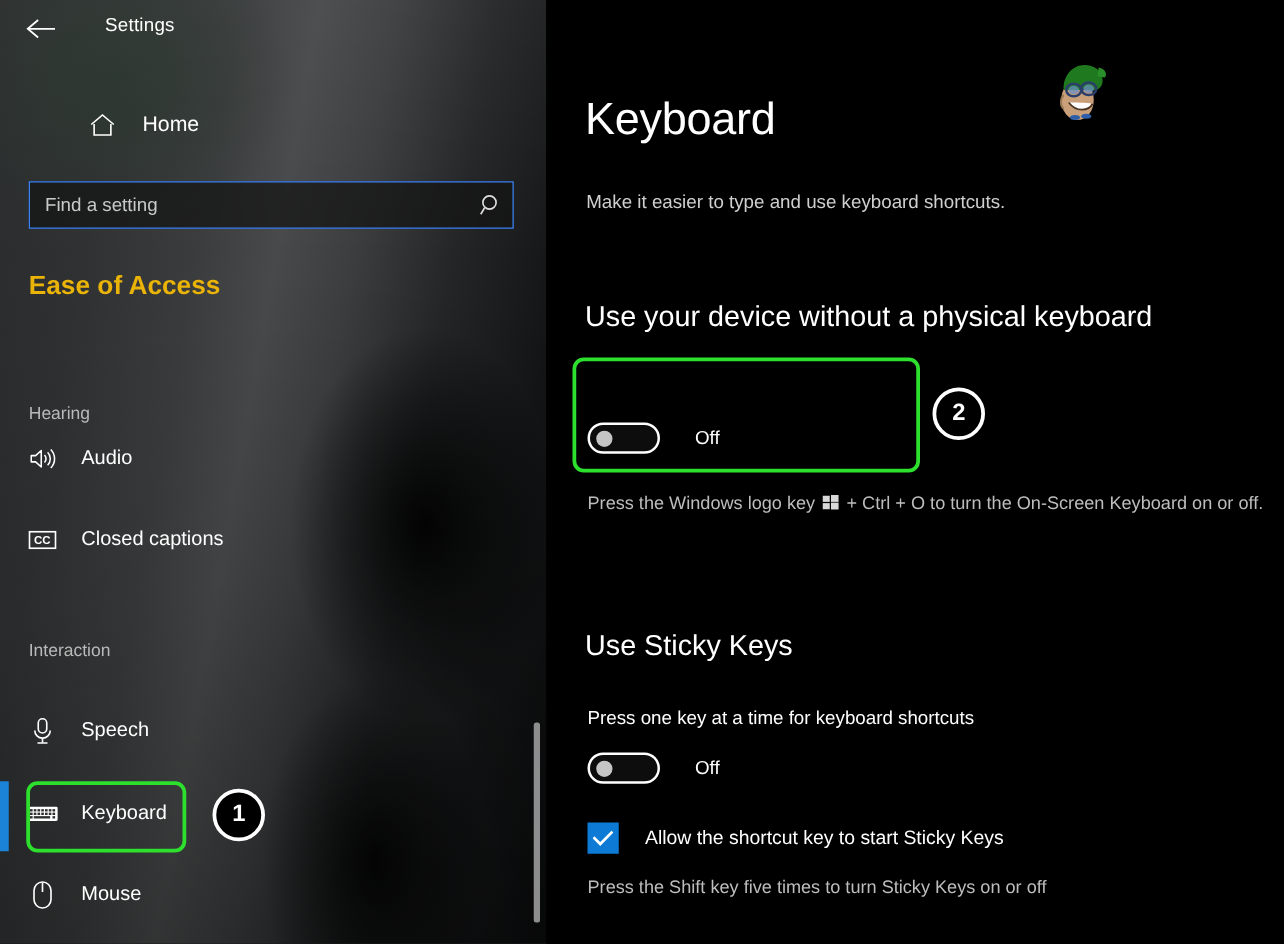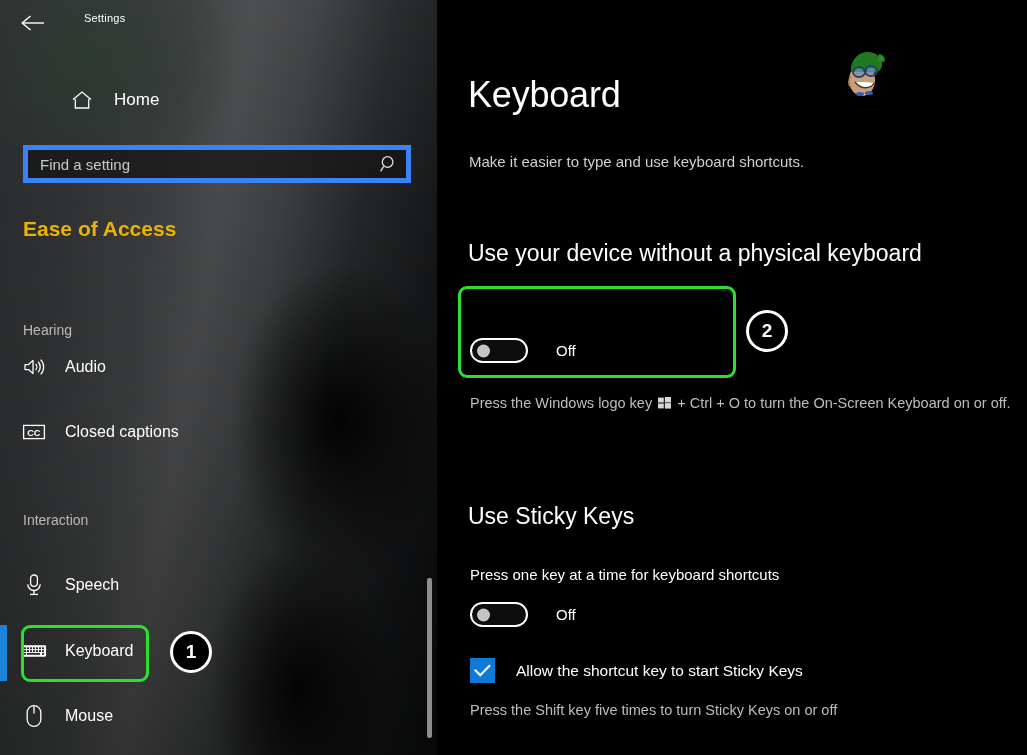--- a/index.html
+++ b/index.html
@@ -73,21 +73,21 @@
     position: absolute;
     left: 16px; top: 7px;
     width: 34px; height: 32px;
     display: flex; align-items: center; justify-content: center;
     color: #ffffff;
   }
   .back-btn svg { display: block; }
   .app-title {
     position: absolute;
     left: 84px; top: 12px;
-    font-size: 11px;
+    font-size: 15px;
     color: #ffffff;
     letter-spacing: 0.2px;
   }
 
   .home-row {
     position: absolute;
     left: 0; top: 82px;
     width: 437px; height: 36px;
     display: flex;
     align-items: center;
@@ -102,21 +102,21 @@
   .home-label {
     margin-left: 20px;
     font-size: 17px;
     color: #ffffff;
   }
 
   .search-wrap {
     position: absolute;
     left: 23px; top: 145px;
     width: 388px; height: 38px;
-    border: 5px solid #3b82f6;
+    border: 1px solid #3b82f6;
     background: rgba(20,20,20,0.72);
     box-sizing: border-box;
     display: flex;
     align-items: center;
   }
   .search-input {
     flex: 1;
     background: transparent;
     border: none;
     outline: none;

